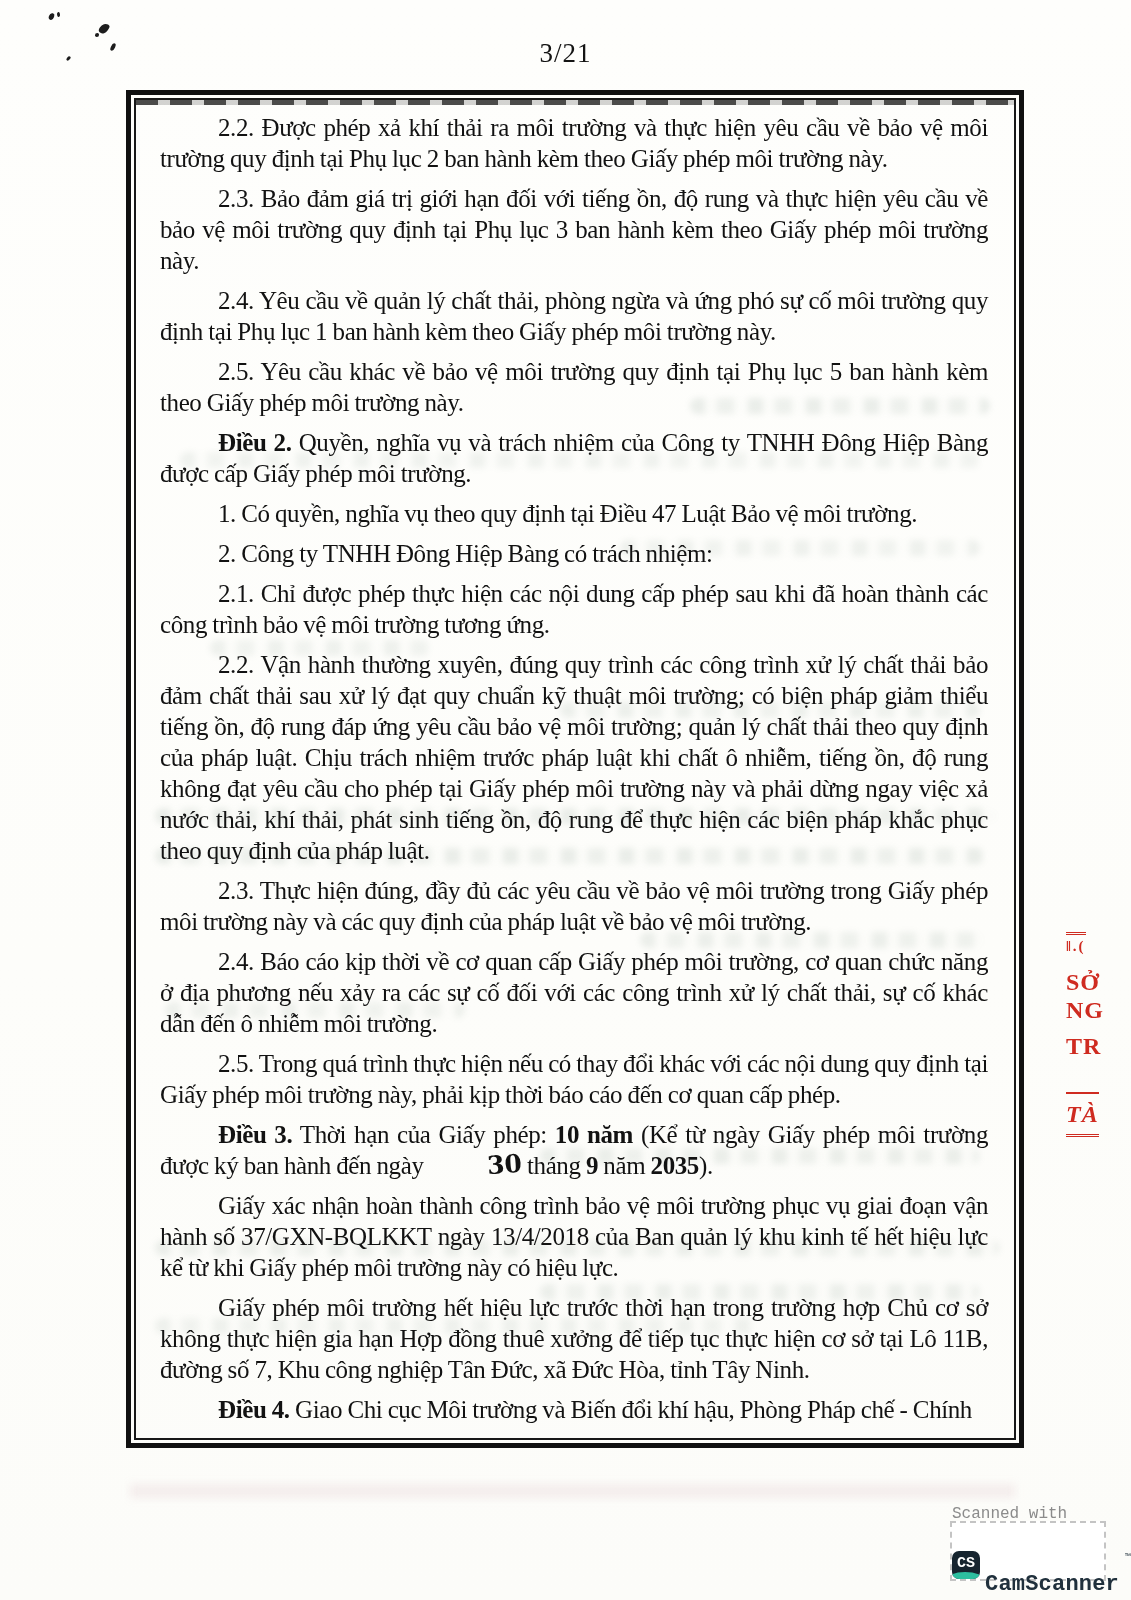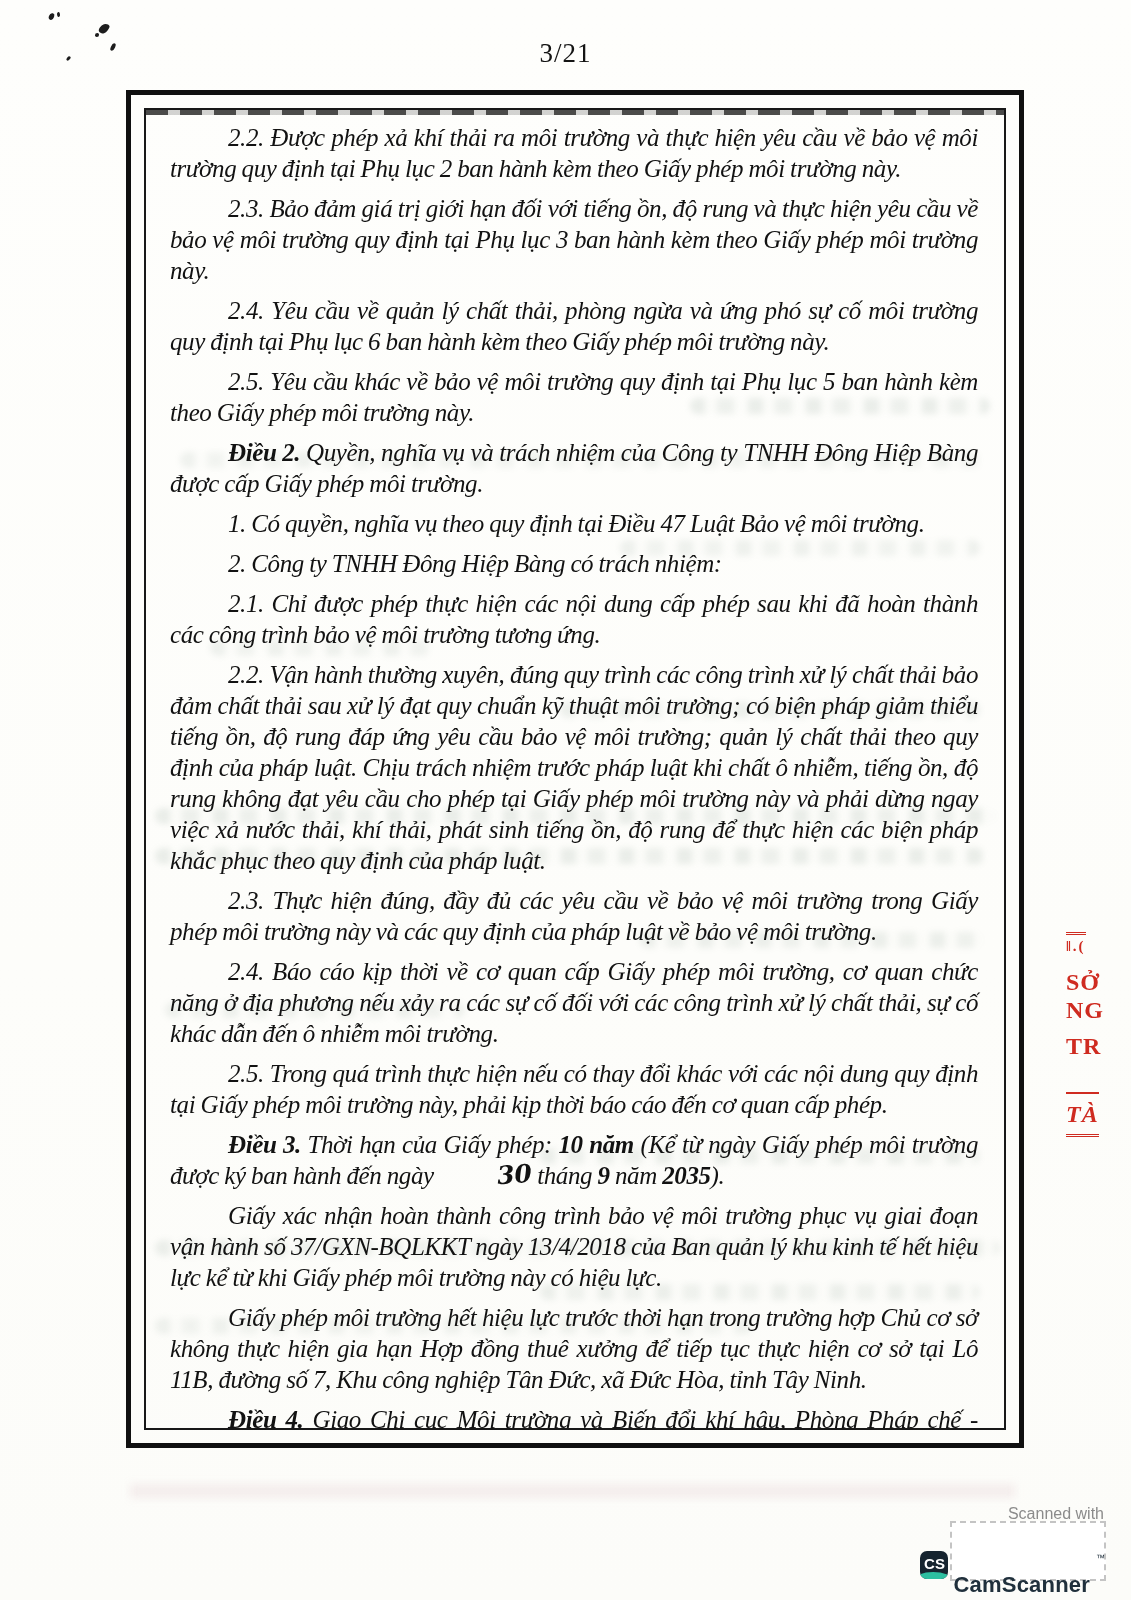--- a/index.html
+++ b/index.html
@@ -32,22 +32,22 @@
     position:absolute;height:16px;pointer-events:none;z-index:1;
     background:repeating-linear-gradient(90deg,
       rgba(128,150,136,.55) 0 15px, rgba(128,150,136,.06) 15px 27px,
       rgba(128,150,136,.45) 27px 44px, rgba(128,150,136,.04) 44px 58px);
     filter:blur(3px);opacity:.28;border-radius:8px;
   }
 
   
   .frame{
     position:absolute;left:126px;top:90px;width:898px;height:1358px;
-    box-sizing:border-box;border:5px solid #101010;padding:13px;
-    background:transparent;z-index:2;font-style:italic;
+    box-sizing:border-box;border:5px solid #101010;padding:3px;
+    background:transparent;z-index:2;
   }
   .frame-inner{
     box-sizing:border-box;width:100%;height:100%;
     border:2px solid #181818;position:relative;overflow:hidden;
   }
   .grunge-top{
     position:absolute;top:0;left:0;right:0;height:5px;
     background:repeating-linear-gradient(90deg,rgba(15,15,15,.75) 0 22px,rgba(15,15,15,.18) 22px 34px);
     filter:blur(.6px);
   }
@@ -89,22 +89,22 @@
   
   .smudge{
     position:absolute;left:130px;top:1484px;width:885px;height:14px;
     background:rgba(205,160,172,.16);filter:blur(4px);z-index:1;
   }
 
   
   .cam-badge{
     position:absolute;left:950px;top:1521px;width:156px;height:60px;
     box-sizing:border-box;border:2px dashed #c4c4c4;background:#ffffff;
-    display:flex;flex-direction:column;align-items:flex-end;justify-content:center;
-    gap:12px;font-family:Liberation Sans, sans-serif;z-index:5;
+    display:flex;flex-direction:column;align-items:flex-start;justify-content:center;
+    gap:12px;font-family:Liberation Mono, monospace;z-index:5;
   }
   .cam-line1{color:#8b8b8b;font-size:16px;line-height:1;}
   .cam-row{display:flex;align-items:center;gap:5px;line-height:1;}
   .cs-icon{
     width:28px;height:28px;border-radius:7px;background:#16242f;
     color:#ffffff;font-weight:bold;font-size:15px;
     display:flex;align-items:center;justify-content:center;
     position:relative;overflow:hidden;flex:0 0 auto;
   }
   .cs-icon .cs-glyph{position:relative;z-index:2;transform:translateY(-2px);}
@@ -145,21 +145,21 @@
 
   <div class="frame">
     <div class="frame-inner">
       <div class="grunge-top"></div>
       <div class="content">
 
         <p><span>2.2. Được phép xả khí thải ra môi trường và thực hiện yêu cầu về bảo vệ môi trường quy định tại Phụ lục 2 ban hành kèm theo Giấy phép môi trường này.</span></p>
 
         <p><span>2.3. Bảo đảm giá trị giới hạn đối với tiếng ồn, độ rung và thực hiện yêu cầu về bảo vệ môi trường quy định tại Phụ lục 3 ban hành kèm theo Giấy phép môi trường này.</span></p>
 
-        <p><span>2.4. Yêu cầu về quản lý chất thải, phòng ngừa và ứng phó sự cố môi trường quy định tại Phụ lục 6 ban hành kèm theo Giấy phép môi trường này.</span></p>
+        <p><span>2.4. Yêu cầu về quản lý chất thải, phòng ngừa và ứng phó sự cố môi trường quy định tại Phụ lục 1 ban hành kèm theo Giấy phép môi trường này.</span></p>
 
         <p><span>2.5. Yêu cầu khác về bảo vệ môi trường quy định tại Phụ lục 5 ban hành kèm theo Giấy phép môi trường này.</span></p>
 
         <p><b>Điều 2.</b><span> Quyền, nghĩa vụ và trách nhiệm của Công ty TNHH Đông Hiệp Bàng được cấp Giấy phép môi trường.</span></p>
 
         <p><span>1. Có quyền, nghĩa vụ theo quy định tại Điều 47 Luật Bảo vệ môi trường.</span></p>
 
         <p><span>2. Công ty TNHH Đông Hiệp Bàng có trách nhiệm:</span></p>
 
         <p><span>2.1. Chỉ được phép thực hiện các nội dung cấp phép sau khi đã hoàn thành các công trình bảo vệ môi trường tương ứng.</span></p>

